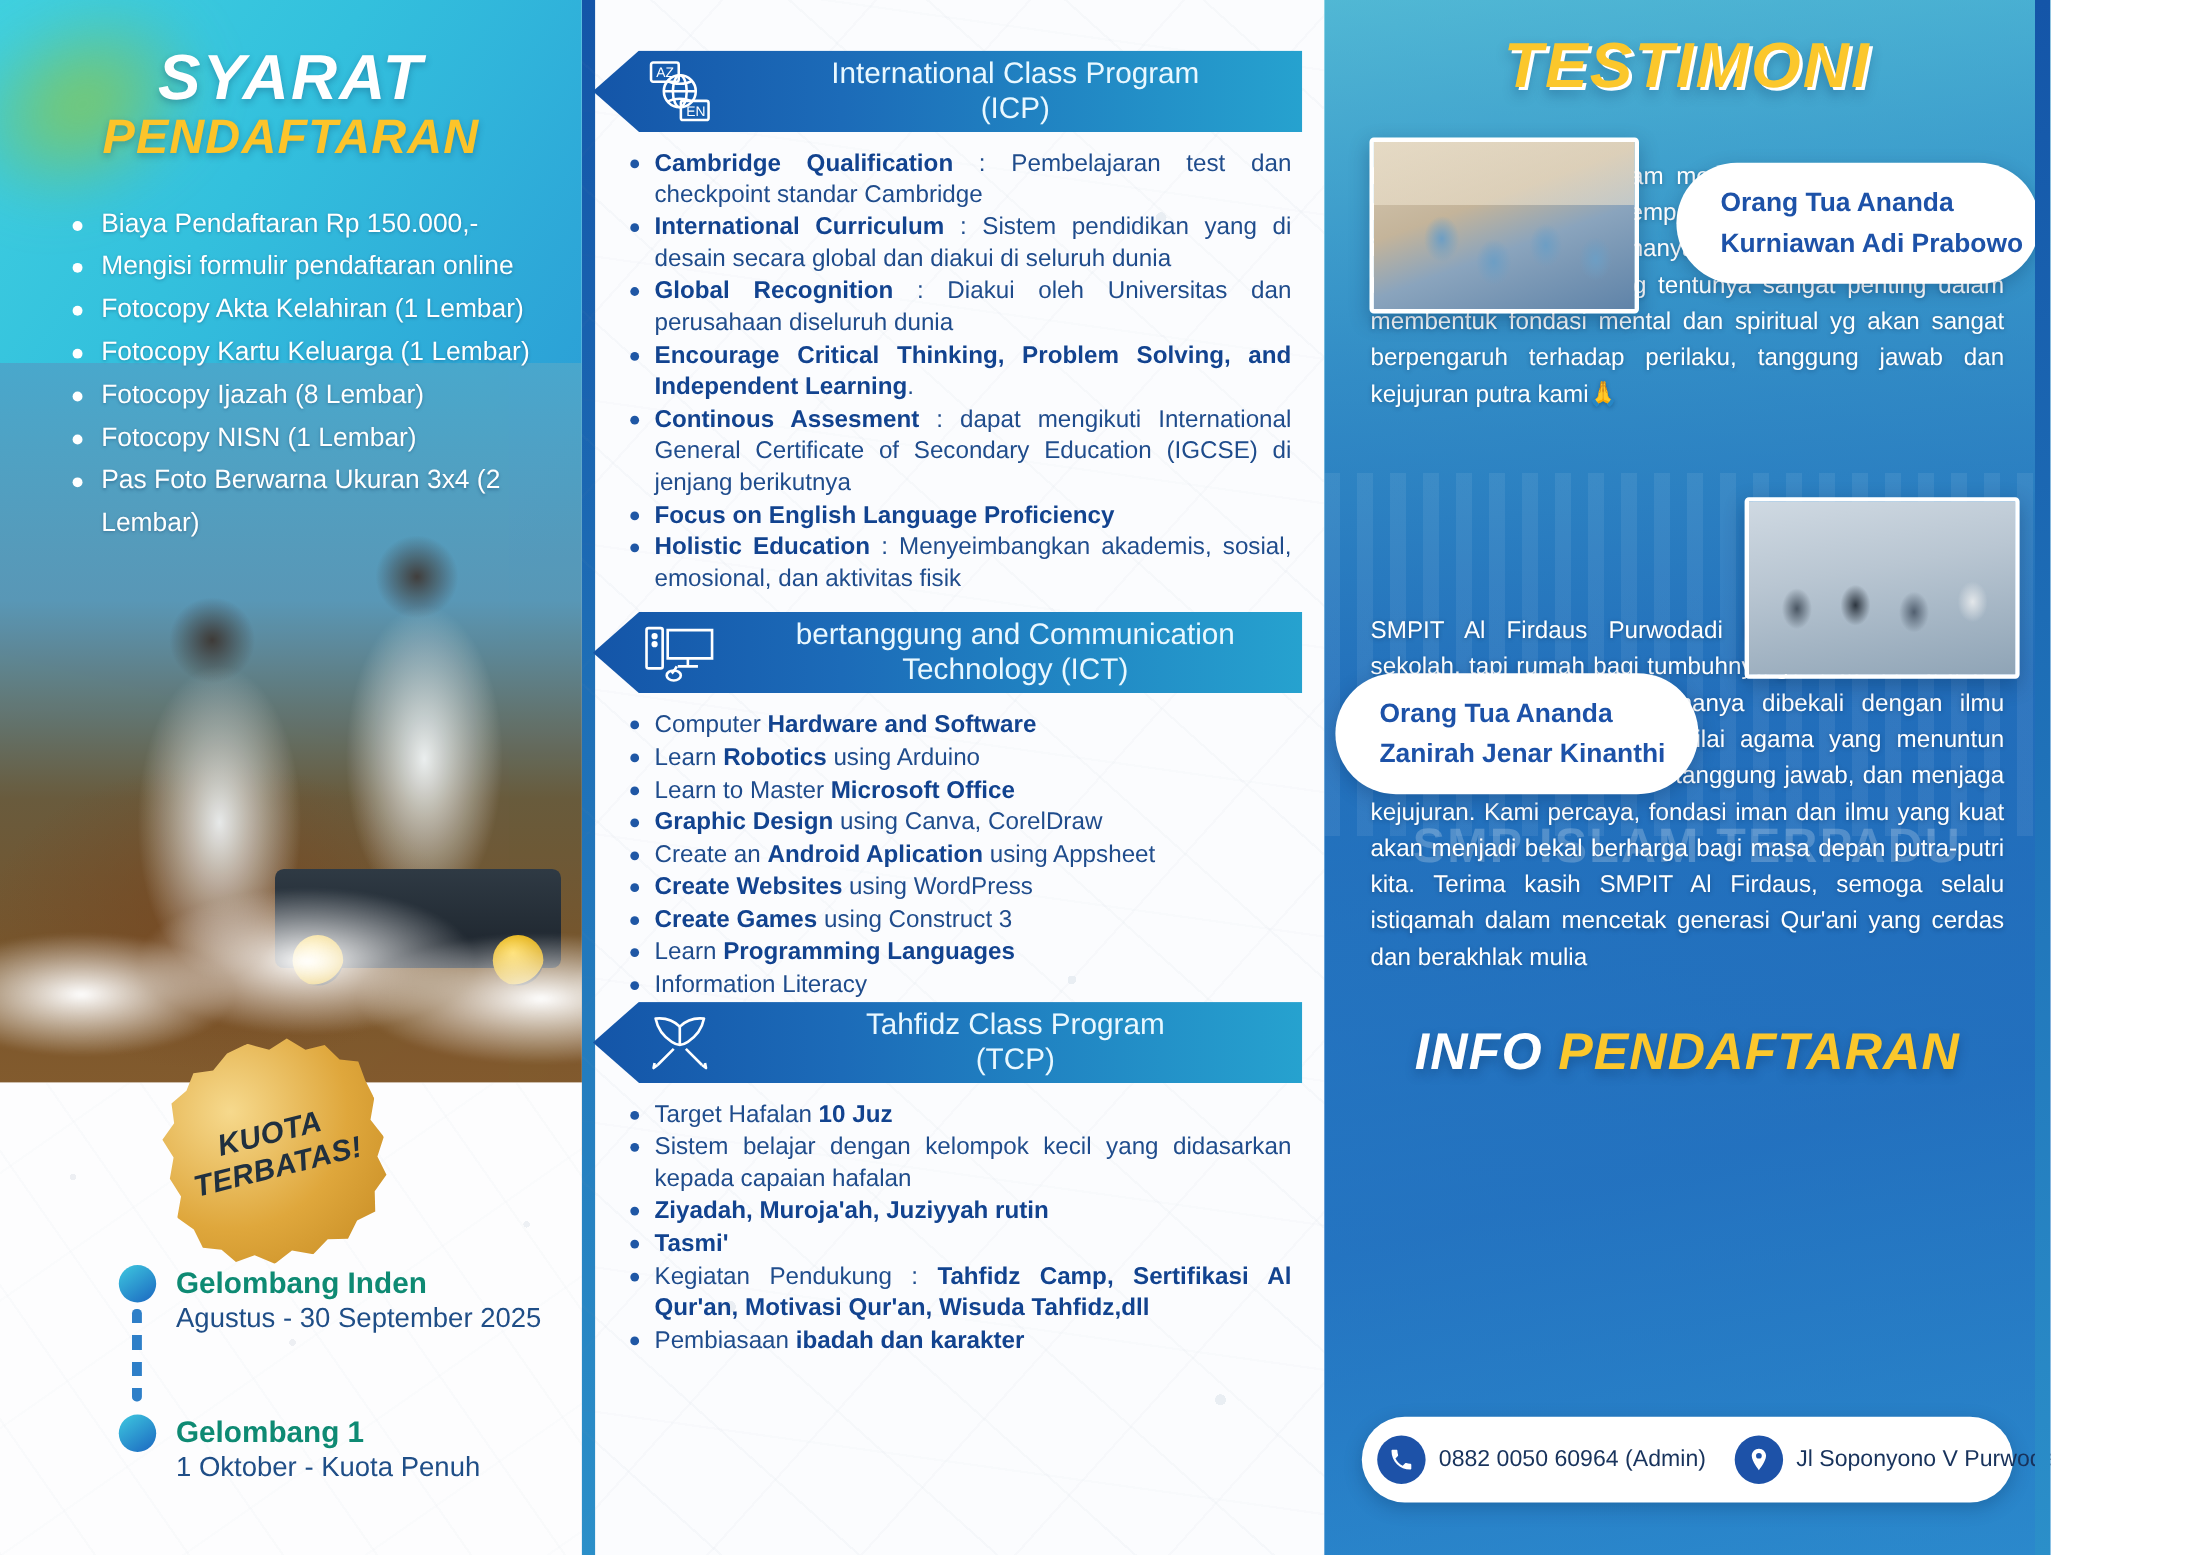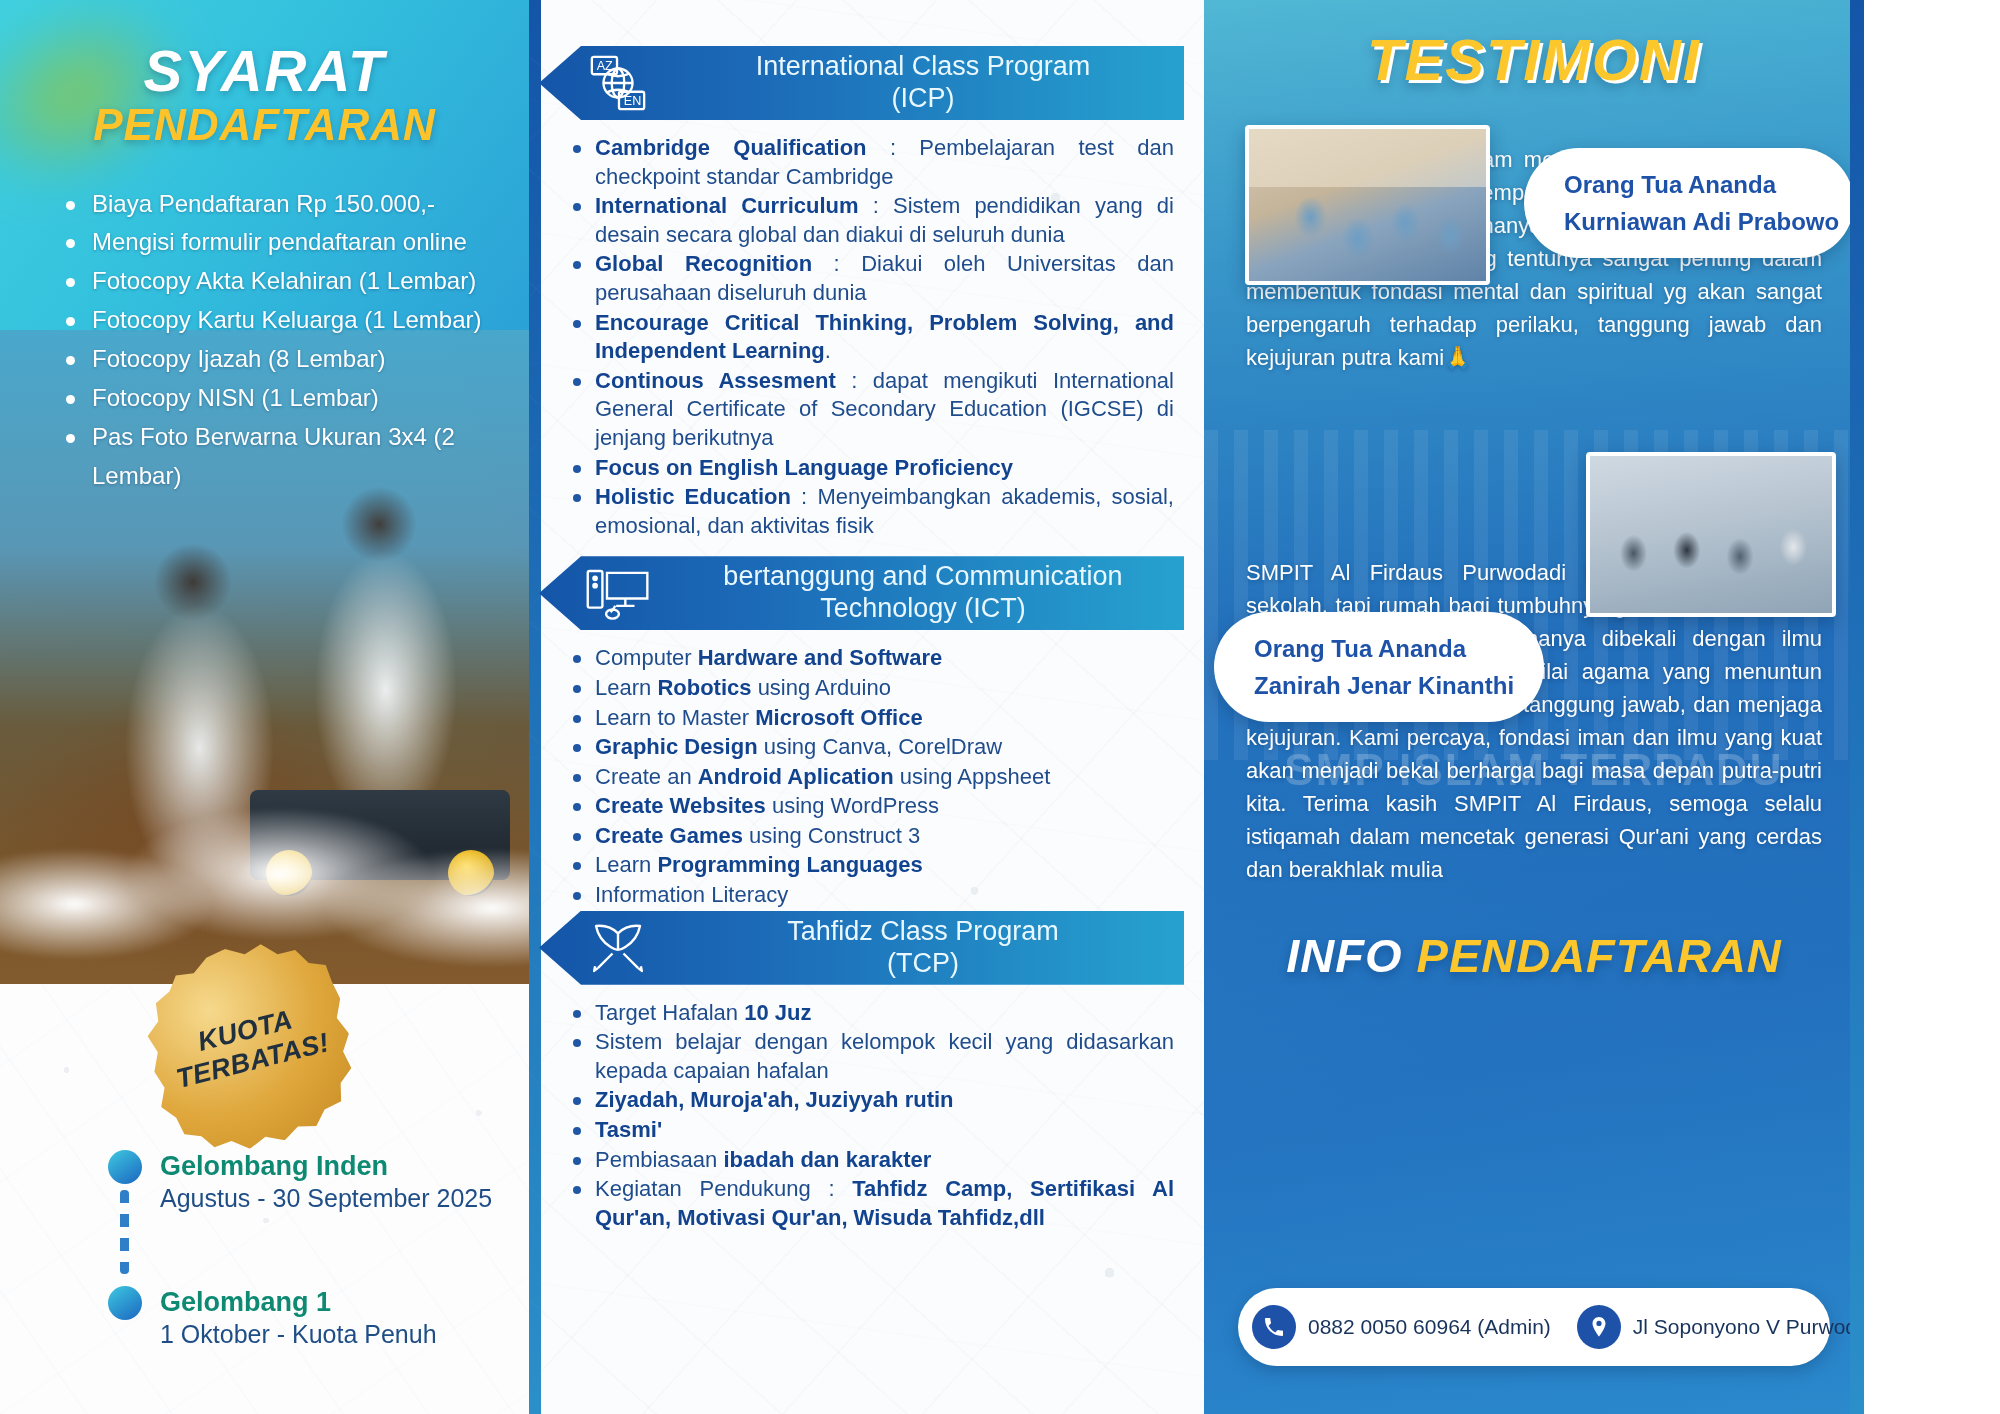--- a/index.html
+++ b/index.html
@@ -369,22 +369,22 @@
               <path d="M14 52l-4 3 1-5M58 52l4 3-1-5"></path>
             </svg>
           </div>
           <div class="sect-title"><span>Tahfidz Class Program</span><br><span>(TCP)</span></div>
         </div>
         <ul class="bullets" style="margin-bottom: 0px;">
           <li>Target Hafalan <b>10 Juz</b></li>
           <li>Sistem belajar dengan kelompok kecil yang didasarkan kepada capaian hafalan</li>
           <li><b>Ziyadah, Muroja'ah, Juziyyah rutin</b></li>
           <li><b>Tasmi'</b></li>
+          <li>Kegiatan Pendukung : <b>Tahfidz Camp, Sertifikasi Al Qur'an, Motivasi Qur'an, Wisuda Tahfidz,dll</b></li>
           <li>Pembiasaan <b>ibadah dan karakter</b></li>
-          <li>Kegiatan Pendukung : <b>Tahfidz Camp, Sertifikasi Al Qur'an, Motivasi Qur'an, Wisuda Tahfidz,dll</b></li>
         </ul>
       </div>
   </div>
 
   <div class="panel-right">
     <div class="right-photo-bg"></div>
     <div class="watermark">SMP ISLAM TERPADU</div>
 
     <div class="testi-title">TESTIMONI</div>
 

